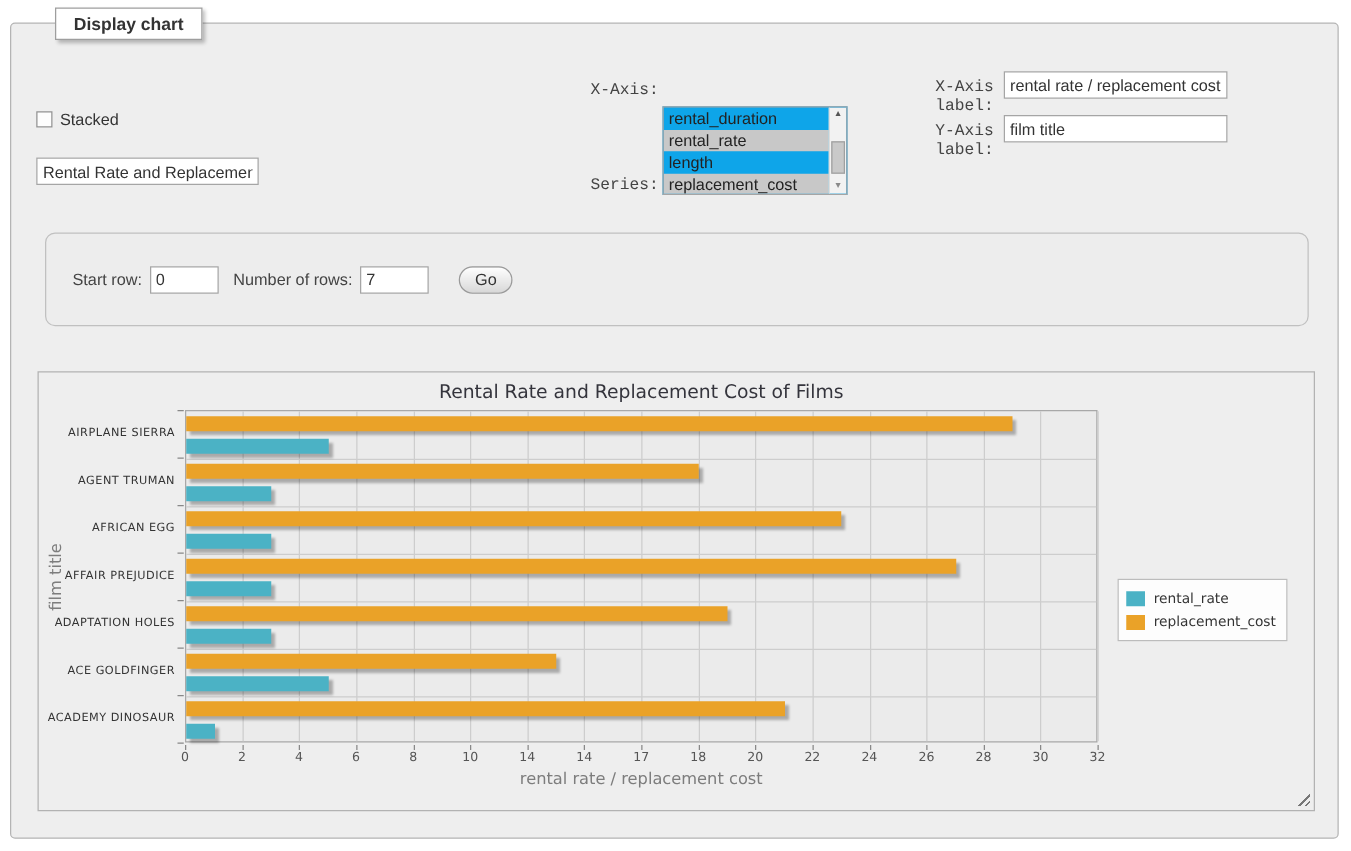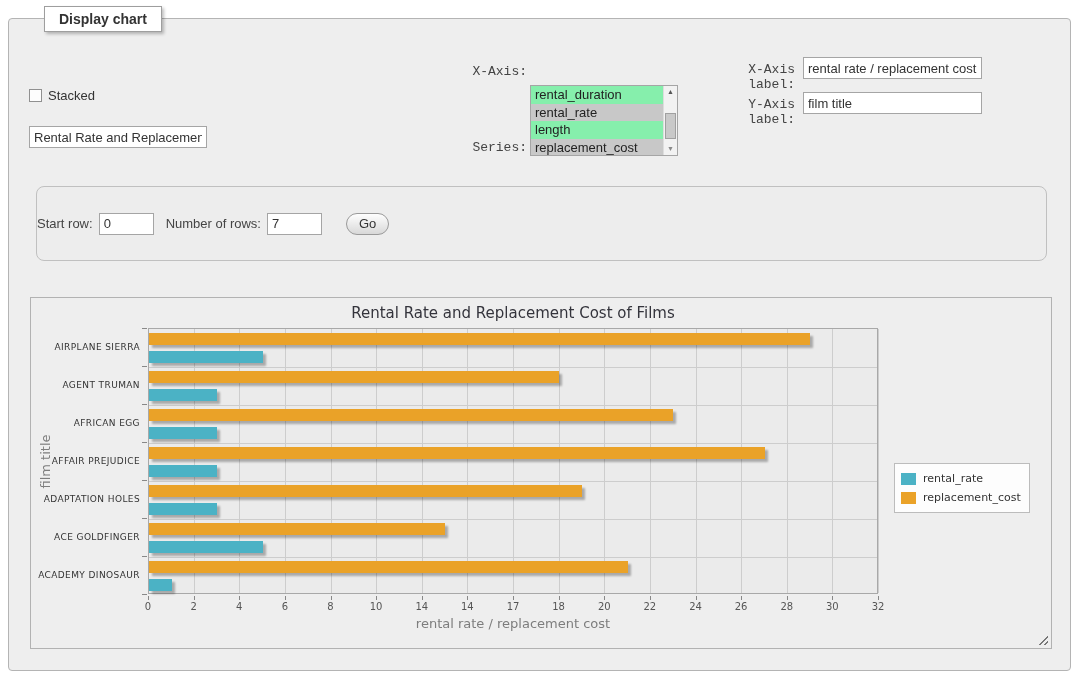--- a/index.html
+++ b/index.html
@@ -47,21 +47,21 @@
   .select-box {
     position: absolute; left: 530px; top: 59px; width: 153px; height: 23px;
     background: #fff; border: 1px solid #a5a5a5; display: flex; align-items: center;
     padding: 0 5px; color: #333;
   }
   .sel-arrow { margin-left: auto; font-size: 9px; color: #222; }
 
   .series-lbl { left: 455px; top: 140px; width: 72px; text-align: right; }
   .multi-select {
     position: absolute; left: 530px; top: 85px; width: 148px; height: 71px;
-    background: #86efac; border: 1px solid #a5a5a5; display: flex; overflow: hidden; justify-content: center;
+    background: #0ea5e9; border: 1px solid #a5a5a5; display: flex; overflow: hidden; justify-content: center;
   }
   .ms-options { flex: 1; }
   .ms-option { height: 17.5px; line-height: 17.5px; padding: 0 4px; color: #222; white-space: nowrap; overflow: hidden; }
   .ms-option.selected { background: #c8c8c8; }
   .ms-scrollbar {
     width: 14px; background: #f2f2f2; border-left: 1px solid #ddd;
     display: flex; flex-direction: column; align-items: center; position: relative;
   }
   .sb-btn { font-size: 7px; color: #555; height: 12px; line-height: 12px; width: 100%; text-align: center; }
   .sb-btn.down { position: absolute; bottom: 0; color: #8a8a8a; }
@@ -69,21 +69,21 @@
 
   .xlabel-lbl { left: 713px; top: 62px; width: 82px; text-align: right; }
   .ylabel-lbl { left: 713px; top: 97px; width: 82px; text-align: right; }
   .axis-input-x { position: absolute; left: 803px; top: 57px; width: 179px; }
   .axis-input-y { position: absolute; left: 803px; top: 92px; width: 179px; }
 
   
   .inner-fieldset {
     position: absolute; left: 36px; top: 186px; width: 1011px; height: 75px;
     border: 1px solid #c0c0c0; border-radius: 8px; background: #ededed;
-    display: flex; align-items: center; 
+    display: flex; align-items: center; padding-left: 21px;
   }
   .inner-fieldset .flabel { color: #444; margin-right: 6px; }
   .small-input { width: 55px; margin-right: 12px; }
   .go-btn {
     margin-left: 12px; padding: 2px 12px 3px; font-size: 13px; color: #333;
     background: linear-gradient(#fefefe, #d8d8d8); border: 1px solid #9a9a9a;
     border-radius: 12px; font-family: "Liberation Sans", sans-serif; cursor: pointer;
   }
 
   

